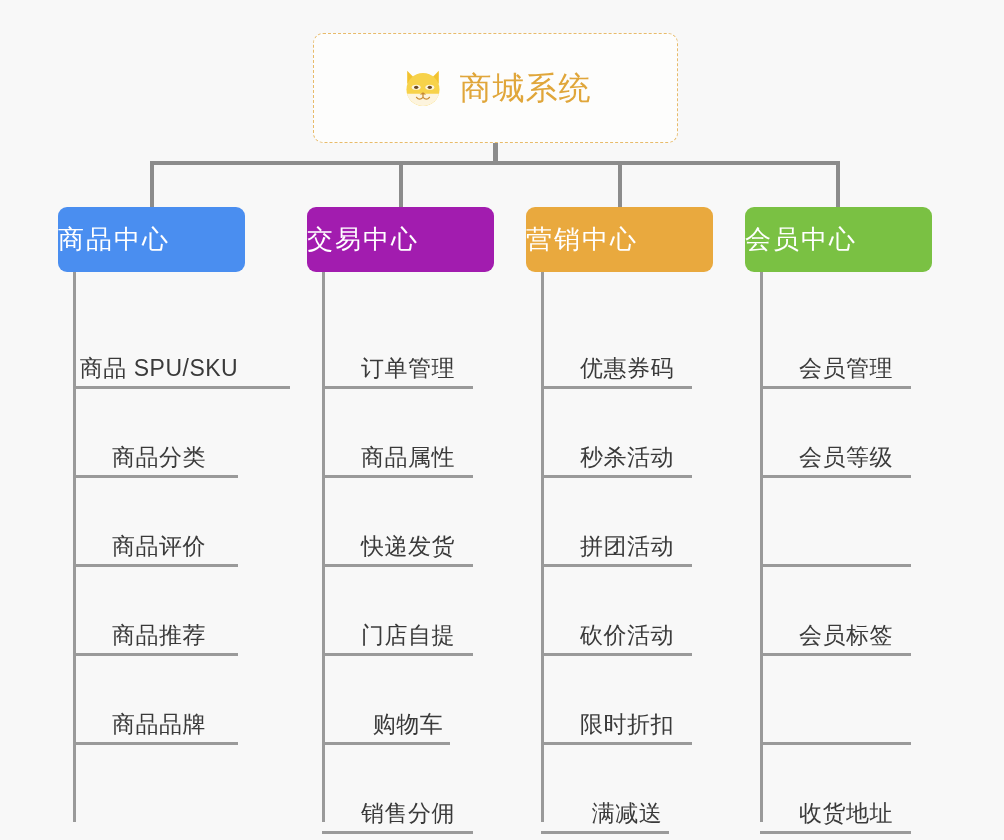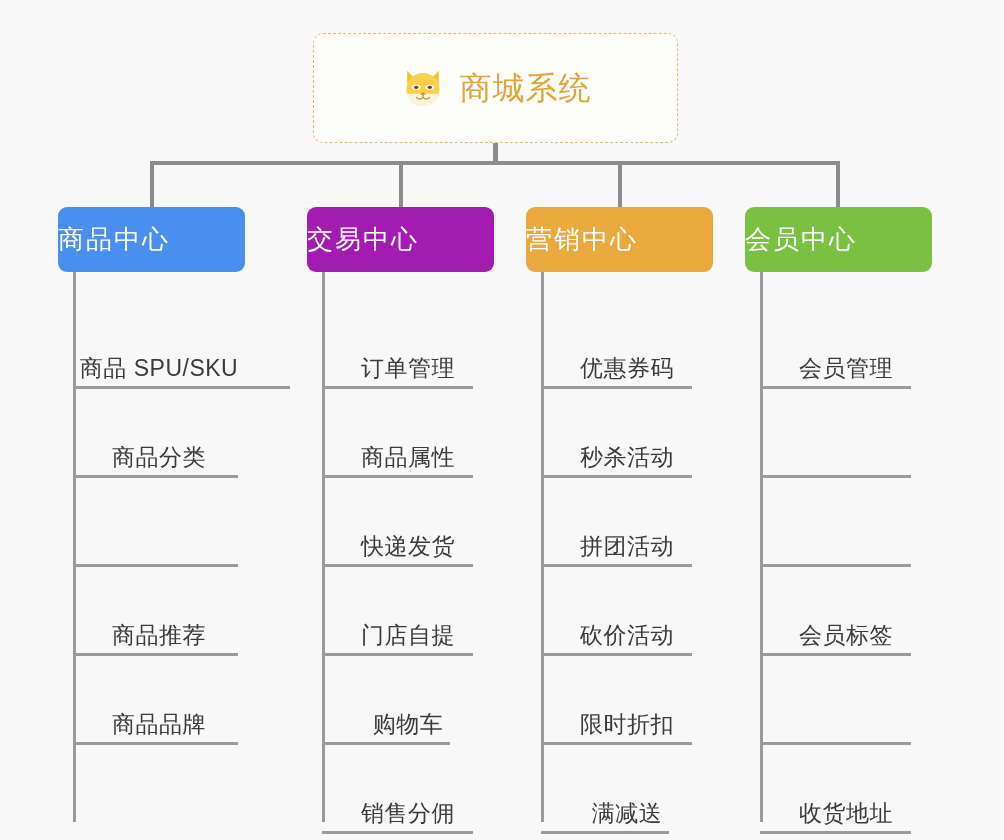--- a/index.html
+++ b/index.html
@@ -155,20 +155,21 @@
       <div class="leaf">
         <span class="leaf-line" style="width:217px;"></span>
         <span class="leaf-text">商品 SPU/SKU</span>
       </div>
       <div class="leaf">
         <span class="leaf-line" style="width:165px;"></span>
         <span class="leaf-text">商品分类</span>
       </div>
       <div class="leaf">
         <span class="leaf-line" style="width:165px;"></span>
+        <span class="leaf-text">商品评价</span>
       </div>
       <div class="leaf">
         <span class="leaf-line" style="width:165px;"></span>
         <span class="leaf-text">商品推荐</span>
       </div>
       <div class="leaf">
         <span class="leaf-line" style="width:165px;"></span>
         <span class="leaf-text">商品品牌</span>
       </div>
     </div>
@@ -245,20 +246,21 @@
       <span>会员中心</span>
     </div>
     <div class="leaf-area">
       <div class="spine" style="height:550px;"></div>
       <div class="leaf">
         <span class="leaf-line" style="width:151px;"></span>
         <span class="leaf-text">会员管理</span>
       </div>
       <div class="leaf">
         <span class="leaf-line" style="width:151px;"></span>
+        <span class="leaf-text">会员等级</span>
       </div>
       <div class="leaf">
         <span class="leaf-line" style="width:151px;"></span>
       </div>
       <div class="leaf">
         <span class="leaf-line" style="width:151px;"></span>
         <span class="leaf-text">会员标签</span>
       </div>
       <div class="leaf">
         <span class="leaf-line" style="width:151px;"></span>

